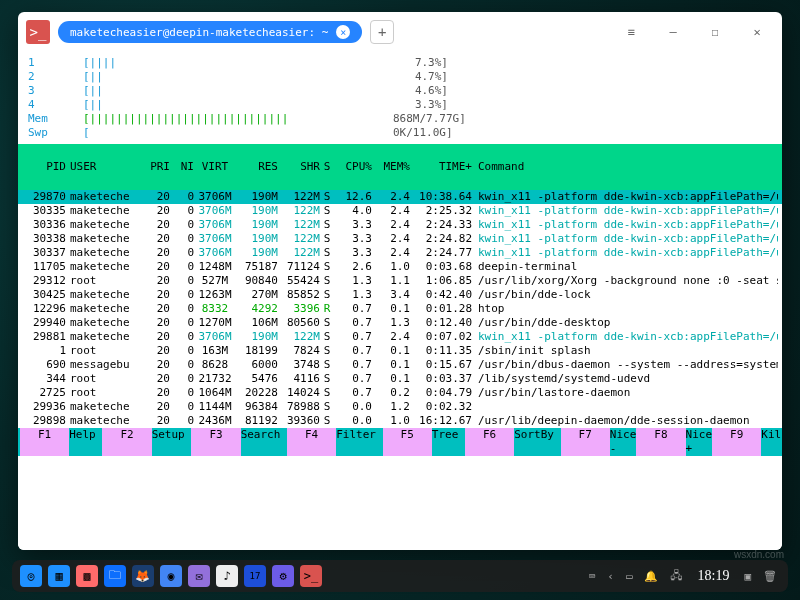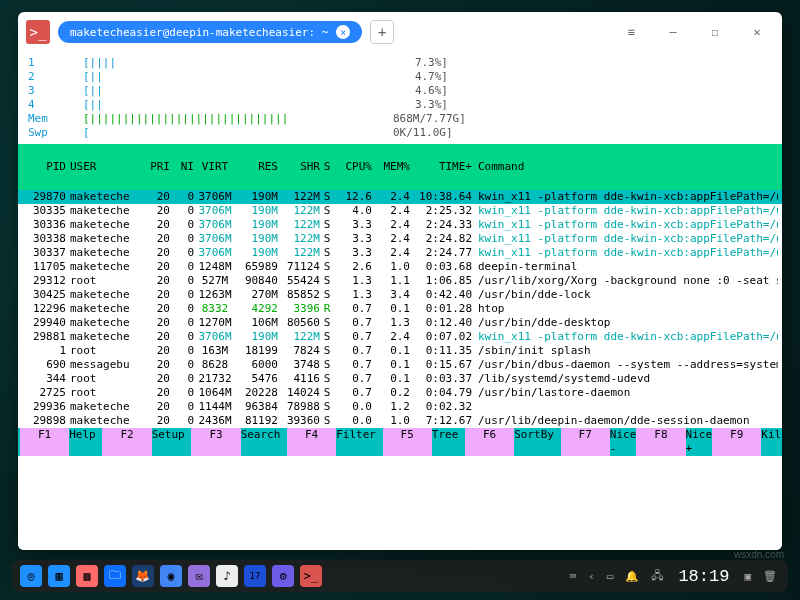--- a/index.html
+++ b/index.html
@@ -34,21 +34,21 @@
 .c-time{width:62px;text-align:right}
 .c-cmd{flex:1;overflow:hidden;padding-left:6px}
 .cy{color:#0aa}
 .gr{color:#0a0}
 .bl{color:#000}
 .fkeys{background:#00bfbf;color:#000;display:flex;padding:0 2px;font-size:11px}
 .fkeys span{background:#f0abfc;color:#000;padding:0 18px}
 .taskbar{position:absolute;bottom:8px;left:12px;right:12px;height:32px;background:rgba(30,30,30,.85);border-radius:8px;display:flex;align-items:center;padding:0 8px;gap:6px}
 .ticon{width:22px;height:22px;border-radius:4px;display:flex;align-items:center;justify-content:center;font-size:12px}
 .tspacer{flex:1}
-.clock{color:#fff;font-family:Liberation Mono, monospace;font-size:17px;padding:0 6px}
+.clock{color:#fff;font-family:Liberation Serif, serif;font-size:14px;padding:0 6px}
 .tray{color:#aaa;font-size:11px;padding:0 3px}
 .watermark{position:absolute;bottom:40px;right:16px;color:rgba(255,255,255,.25);font-size:10px;font-family:sans-serif}
 </style>
 </head>
 <body>
 
 <div class="window">
   <div class="titlebar">
     <div class="app-icon">&gt;_</div>
     <div class="tab">
@@ -184,21 +184,21 @@
     <span class="c-mem bl">2.4</span>
     <span class="c-time bl">2:24.77</span>
     <span class="c-cmd cy">kwin_x11 -platform dde-kwin-xcb:appFilePath=/us</span>
   </div>
         <div class="row ">
     <span class="c-pid bl">11705</span>
     <span class="c-user bl" style="padding-left:4px">maketeche</span>
     <span class="c-pri bl">20</span>
     <span class="c-ni bl">0</span>
     <span class="c-virt ">1248M</span>
-    <span class="c-res ">65989</span>
+    <span class="c-res ">75187</span>
     <span class="c-shr bl">71124</span>
     <span class="c-s bl">S</span>
     <span class="c-cpu bl">2.6</span>
     <span class="c-mem bl">1.0</span>
     <span class="c-time bl">0:03.68</span>
     <span class="c-cmd bl">deepin-terminal</span>
   </div>
         <div class="row ">
     <span class="c-pid bl">29312</span>
     <span class="c-user bl" style="padding-left:4px">root</span>
@@ -342,21 +342,21 @@
     <span class="c-pid bl">29898</span>
     <span class="c-user bl" style="padding-left:4px">maketeche</span>
     <span class="c-pri bl">20</span>
     <span class="c-ni bl">0</span>
     <span class="c-virt ">2436M</span>
     <span class="c-res ">81192</span>
     <span class="c-shr bl">39360</span>
     <span class="c-s bl">S</span>
     <span class="c-cpu bl">0.0</span>
     <span class="c-mem bl">1.0</span>
-    <span class="c-time bl">7:12.67</span>
+    <span class="c-time bl">16:12.67</span>
     <span class="c-cmd bl">/usr/lib/deepin-daemon/dde-session-daemon</span>
   </div>
       </div>
 
     <div class="fkeys" id="fkeys"><span>F1</span>Help&nbsp;<span>F2</span>Setup&nbsp;<span>F3</span>Search&nbsp;<span>F4</span>Filter&nbsp;<span>F5</span>Tree&nbsp;<span>F6</span>SortBy&nbsp;<span>F7</span>Nice -&nbsp;<span>F8</span>Nice +&nbsp;<span>F9</span>Kill&nbsp;<span>F10</span>Quit&nbsp;</div>
   </div>
 </div>
 
 <div class="watermark">wsxdn.com</div>
 

